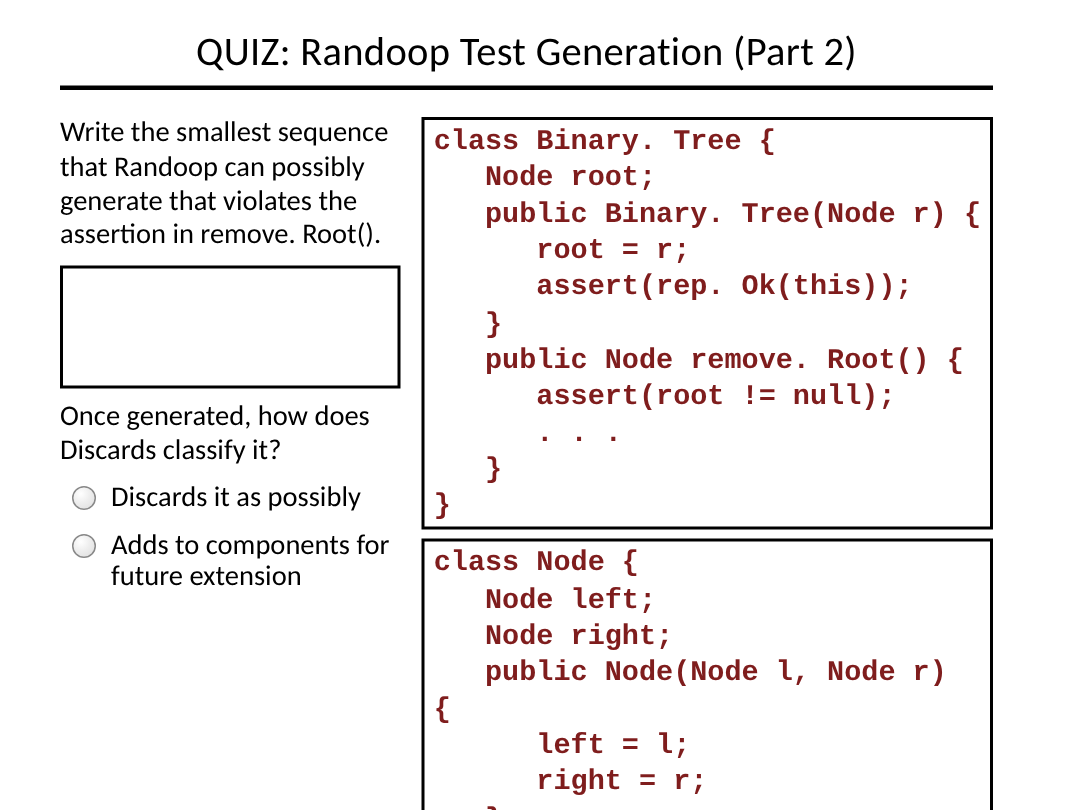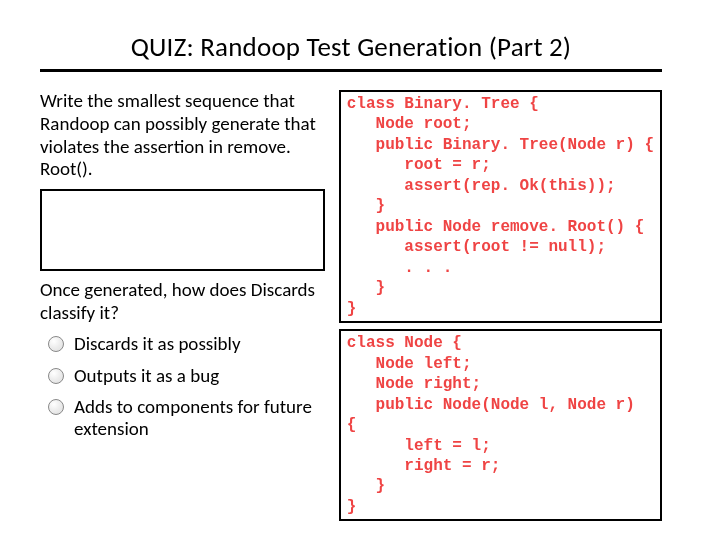--- a/index.html
+++ b/index.html
@@ -6,21 +6,21 @@
     margin: 0;
     padding: 0;
     font-family: Calibri, "Segoe UI", Arial, sans-serif;
     background: #fff;
     width: 720px;
     height: 540px;
     overflow: hidden;
     box-sizing: border-box;
   }
   .slide {
-    padding: 30px 30px 20px 40px;
+    padding: 18px 30px 20px 40px;
     box-sizing: border-box;
     width: 692px;
     height: 540px;
   }
   .title {
     font-size: 27px;
     font-weight: 400;
     text-align: center;
     color: #000;
     margin: 0 0 6px 0;
@@ -71,45 +71,41 @@
   }
   .right {
     flex: 0 0 46%;
   }
   .code-box {
     border: 2px solid #000;
     padding: 2px 6px 2px 6px;
     margin-bottom: 6px;
     font-family: "Courier New", monospace;
     font-weight: bold;
-    font-size: 16px;
+    font-size: 19px;
     line-height: 1.28;
     white-space: pre;
-    color: #ef4444;
+    color: #7f1d1d;
   }
 </style>
 </head>
 <body>
 
 <div class="slide">
   <h1 class="title">QUIZ: Randoop Test Generation (Part 2)</h1>
   <hr class="hr">
   <div class="cols">
     <div class="left">
       <div>Write the smallest sequence that Randoop can possibly generate that violates the assertion in remove. Root().</div>
       <div class="answer-box"></div>
       <div>Once generated, how does Discards classify it?</div>
       <div class="options">
         <div class="opt">
           <span class="radio"></span>
           <span>Discards it as possibly</span>
-        </div>
-        <div class="opt">
-          <span class="radio"></span>
-          <span>Outputs it as a bug</span>
         </div>
         <div class="opt">
           <span class="radio"></span>
           <span>Adds to components for future extension</span>
         </div>
       </div>
     </div>
     <div class="right">
       <div class="code-box">class Binary. Tree {
    Node root;

